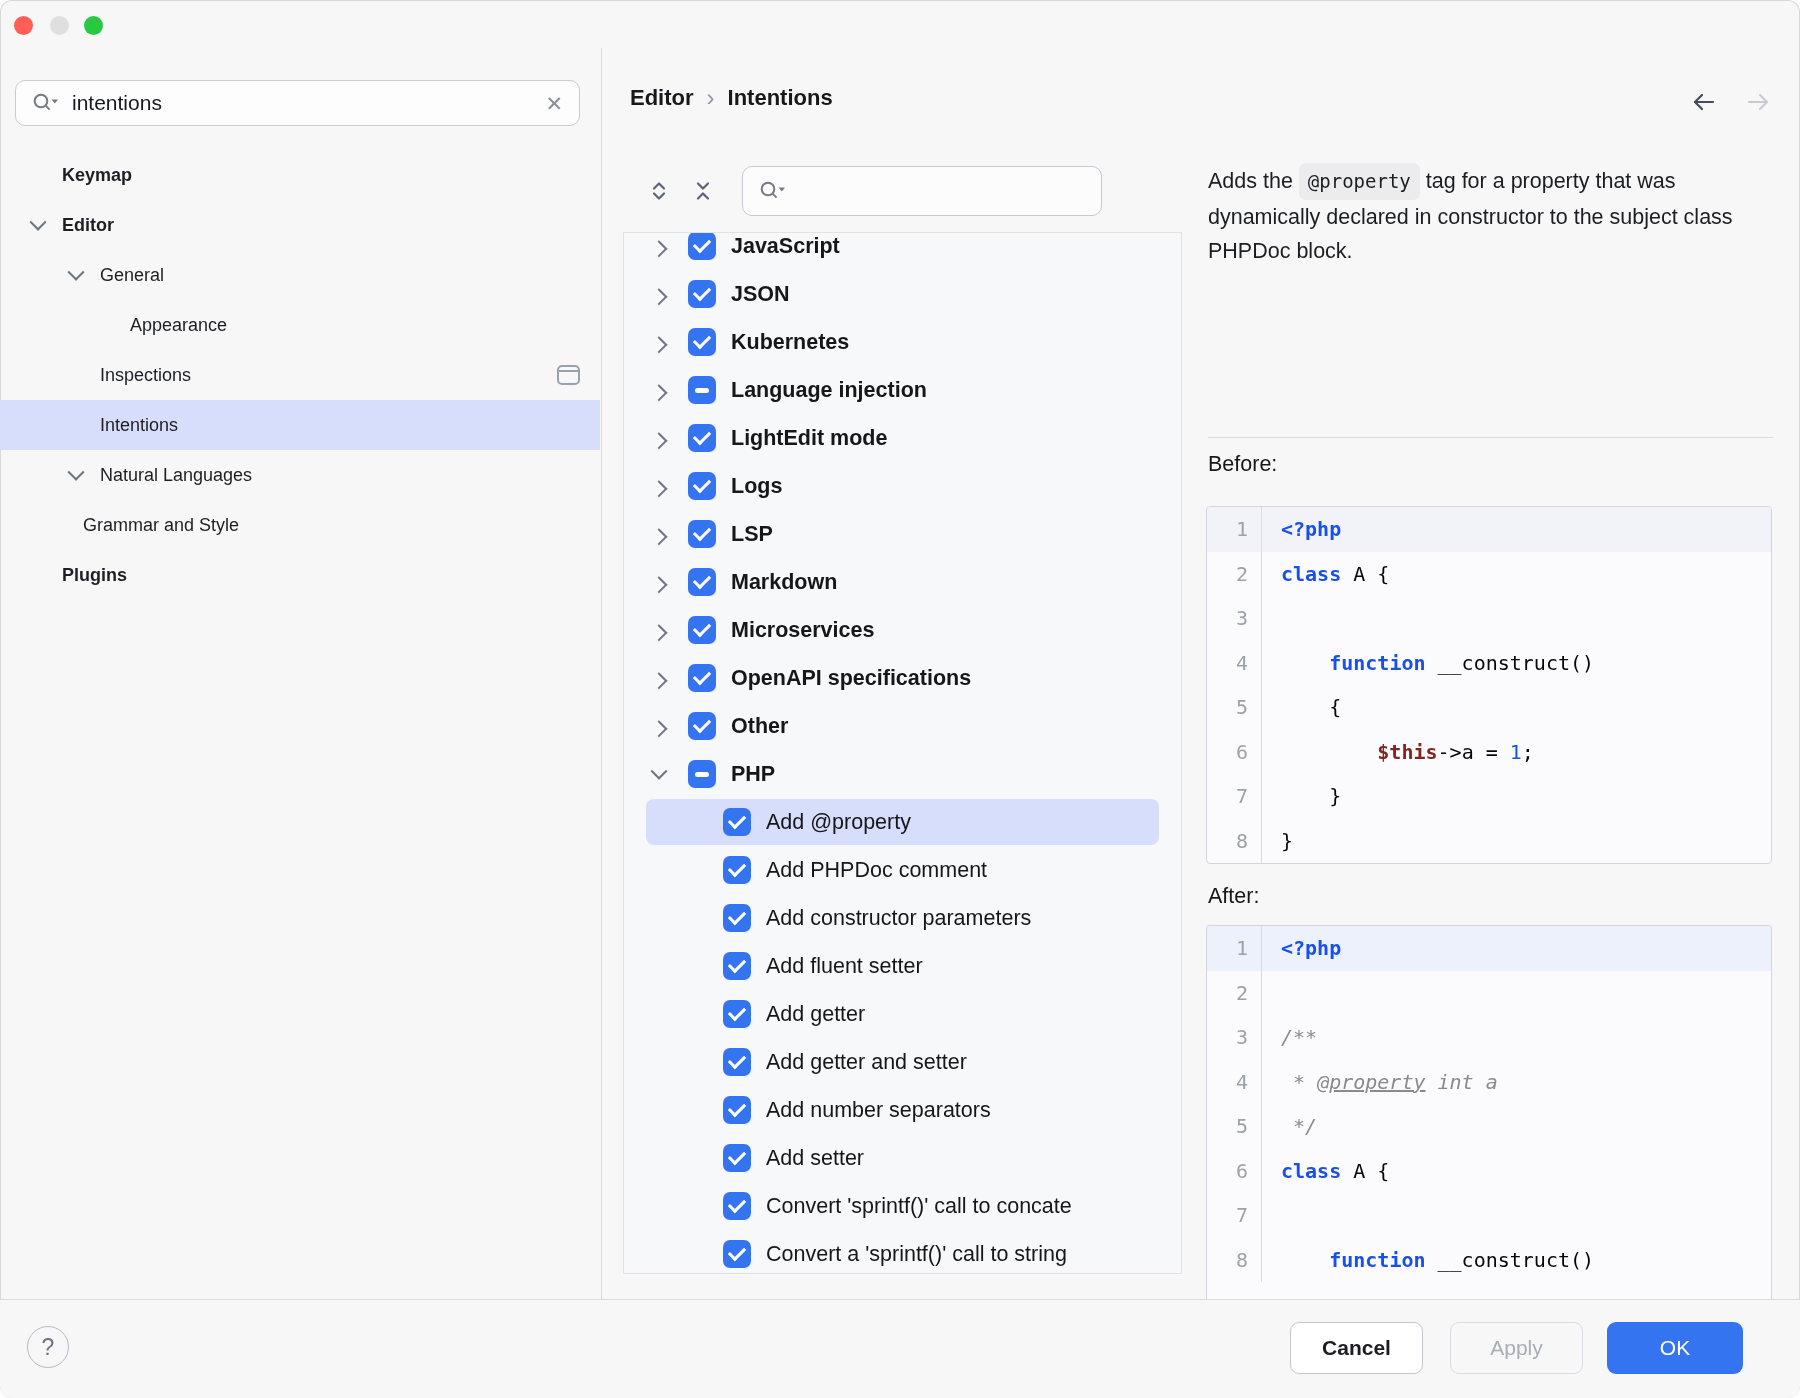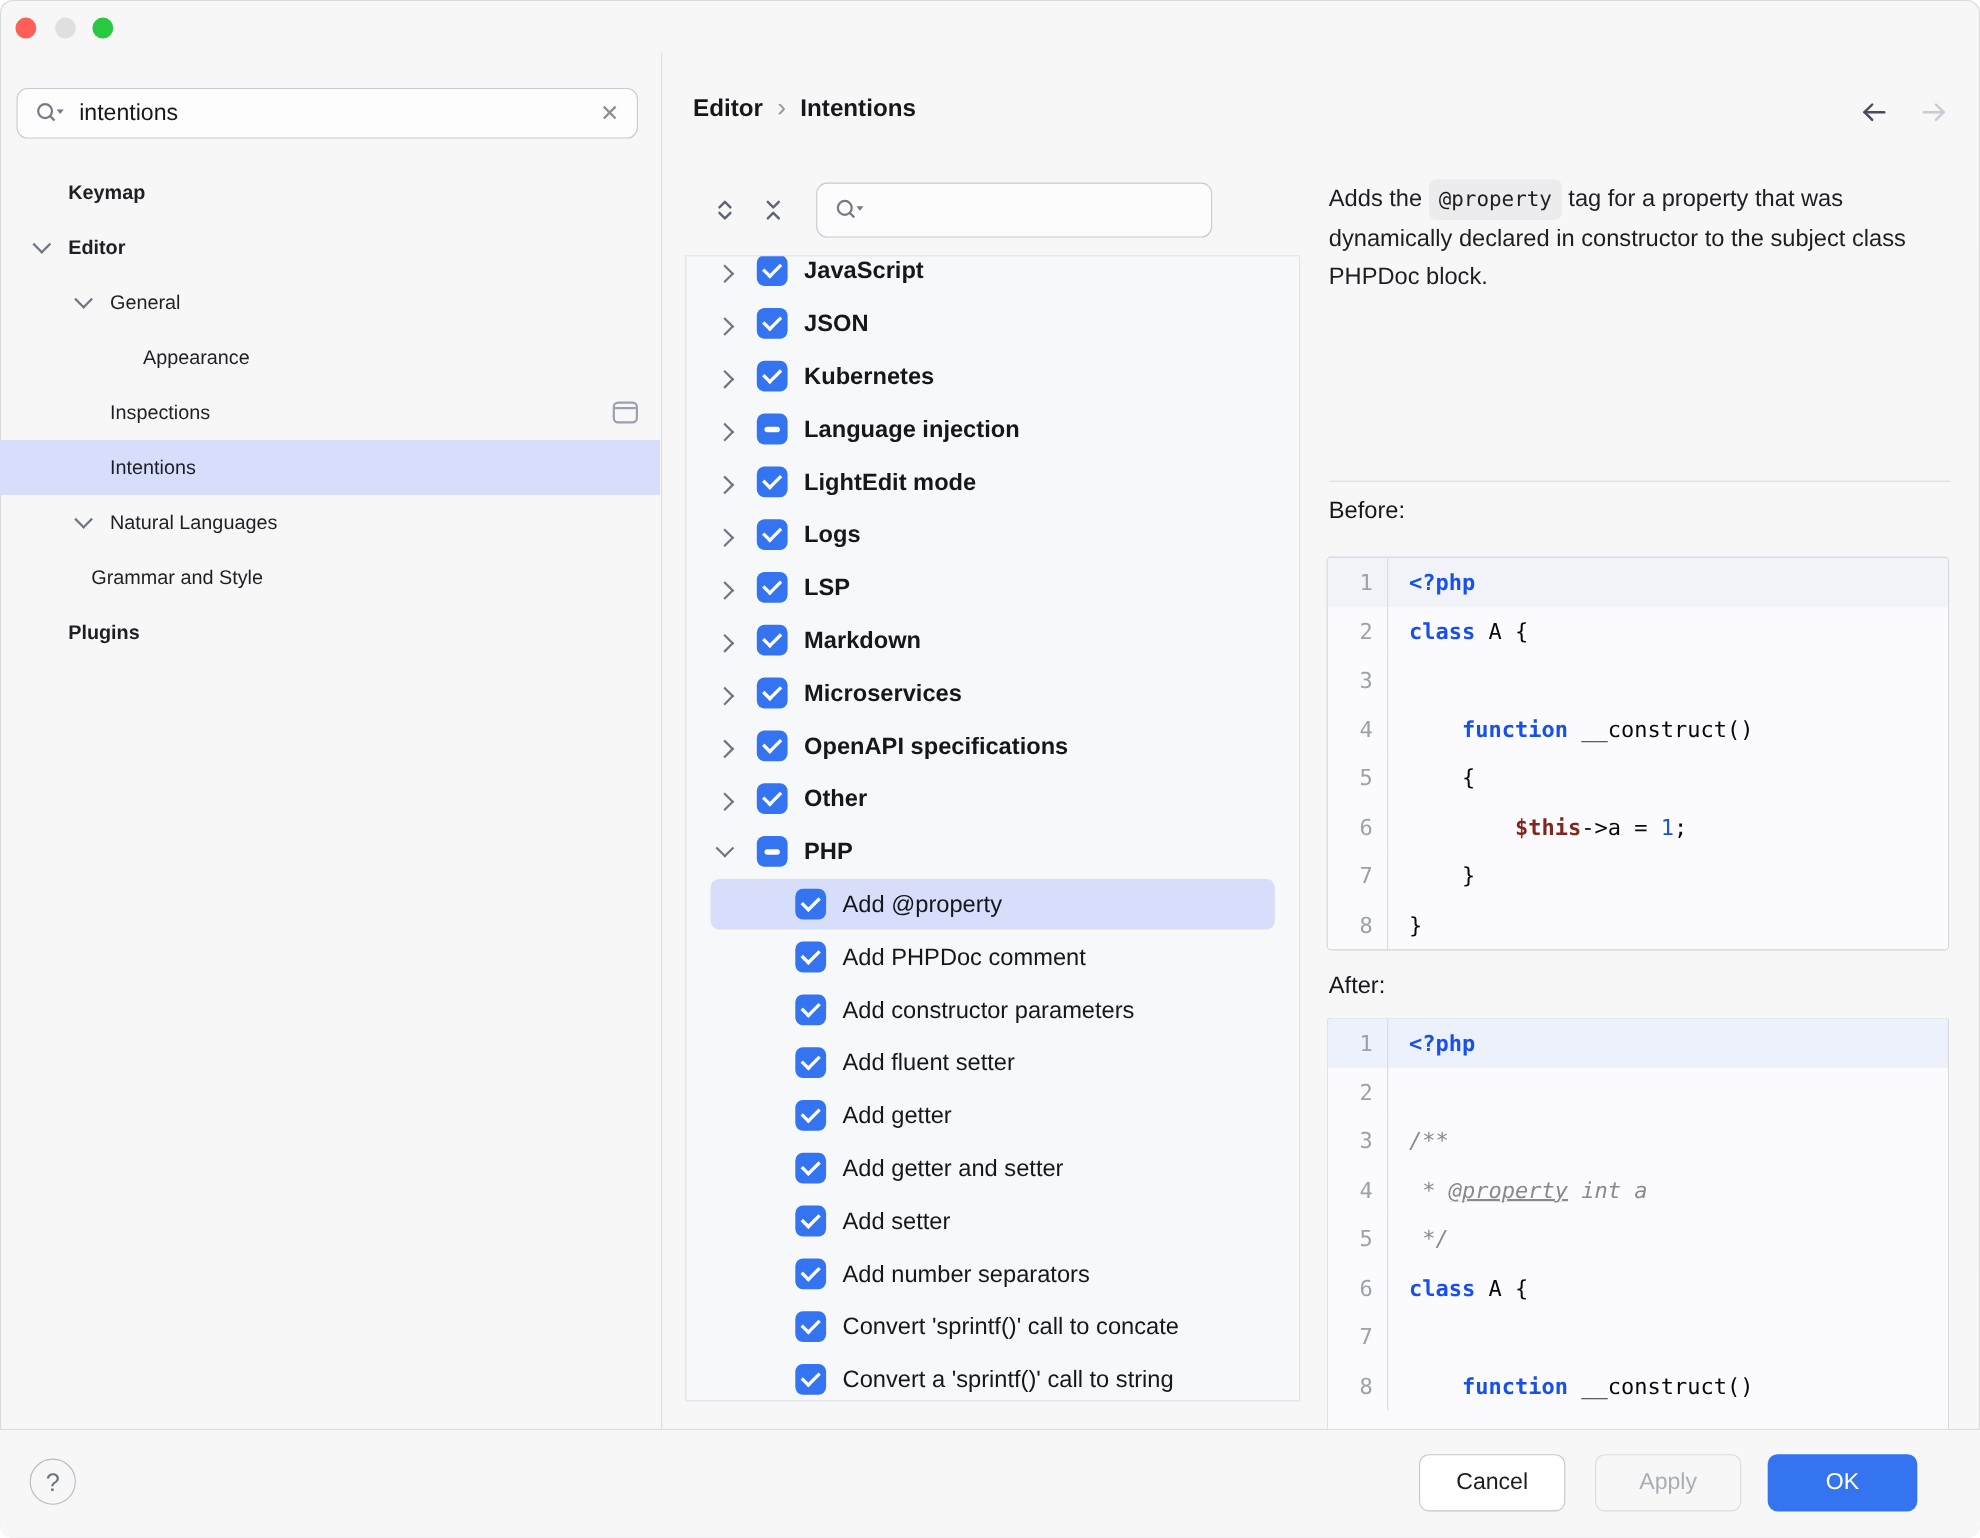--- a/index.html
+++ b/index.html
@@ -78,21 +78,21 @@
   .code .pl{color:#060708;}
   .code .nm{color:#1750eb;}
   .code .vr{color:#82261f;font-weight:600;}
   .code .cm{color:#8a8a8a;font-style:italic;}
   .code .un{text-decoration:underline;}
 
   
   .footer{position:absolute;left:0;right:0;bottom:0;height:98px;border-top:1px solid #dcdde0;background:#f7f7f8;}
   .help-btn{position:absolute;left:27px;top:26px;width:40px;height:40px;border:1.6px solid #b6bac4;border-radius:50%;color:#6b7280;font-size:23px;display:flex;align-items:center;justify-content:center;}
   .btn{position:absolute;top:22px;height:52px;border-radius:9px;font-size:21px;display:flex;align-items:center;justify-content:center;box-sizing:border-box;}
-  .btn.cancel{left:1290px;width:133px;background:#ffffff;border:1.6px solid #c3c6ce;color:#1b1d22;}
+  .btn.cancel{left:1290px;width:133px;background:#ffffff;border:1.6px solid #c3c6ce;color:#1b1d22;font-weight:bold;}
   .btn.apply{left:1450px;width:133px;background:transparent;border:1.6px solid #d9dbe0;color:#a9adb5;}
   .btn.ok{left:1607px;width:136px;background:#3574f0;color:#ffffff;border:none;font-weight:500;}
 </style>
 </head>
 <body>
 
 <div class="window">
 
   <div class="titlebar">
     <span class="light red"></span>
@@ -256,25 +256,25 @@
           <div class="t-row sub">
             <span class="cb checked"></span>
             <span class="t-label">Add getter</span>
           </div>
           <div class="t-row sub">
             <span class="cb checked"></span>
             <span class="t-label">Add getter and setter</span>
           </div>
           <div class="t-row sub">
             <span class="cb checked"></span>
+            <span class="t-label">Add number separators</span>
+          </div>
+          <div class="t-row sub">
+            <span class="cb checked"></span>
             <span class="t-label">Add setter</span>
-          </div>
-          <div class="t-row sub">
-            <span class="cb checked"></span>
-            <span class="t-label">Add number separators</span>
           </div>
           <div class="t-row sub">
             <span class="cb checked"></span>
             <span class="t-label">Convert 'sprintf()' call to concate</span>
           </div>
           <div class="t-row sub">
             <span class="cb checked"></span>
             <span class="t-label">Convert a 'sprintf()' call to string</span>
           </div>
         </div>

